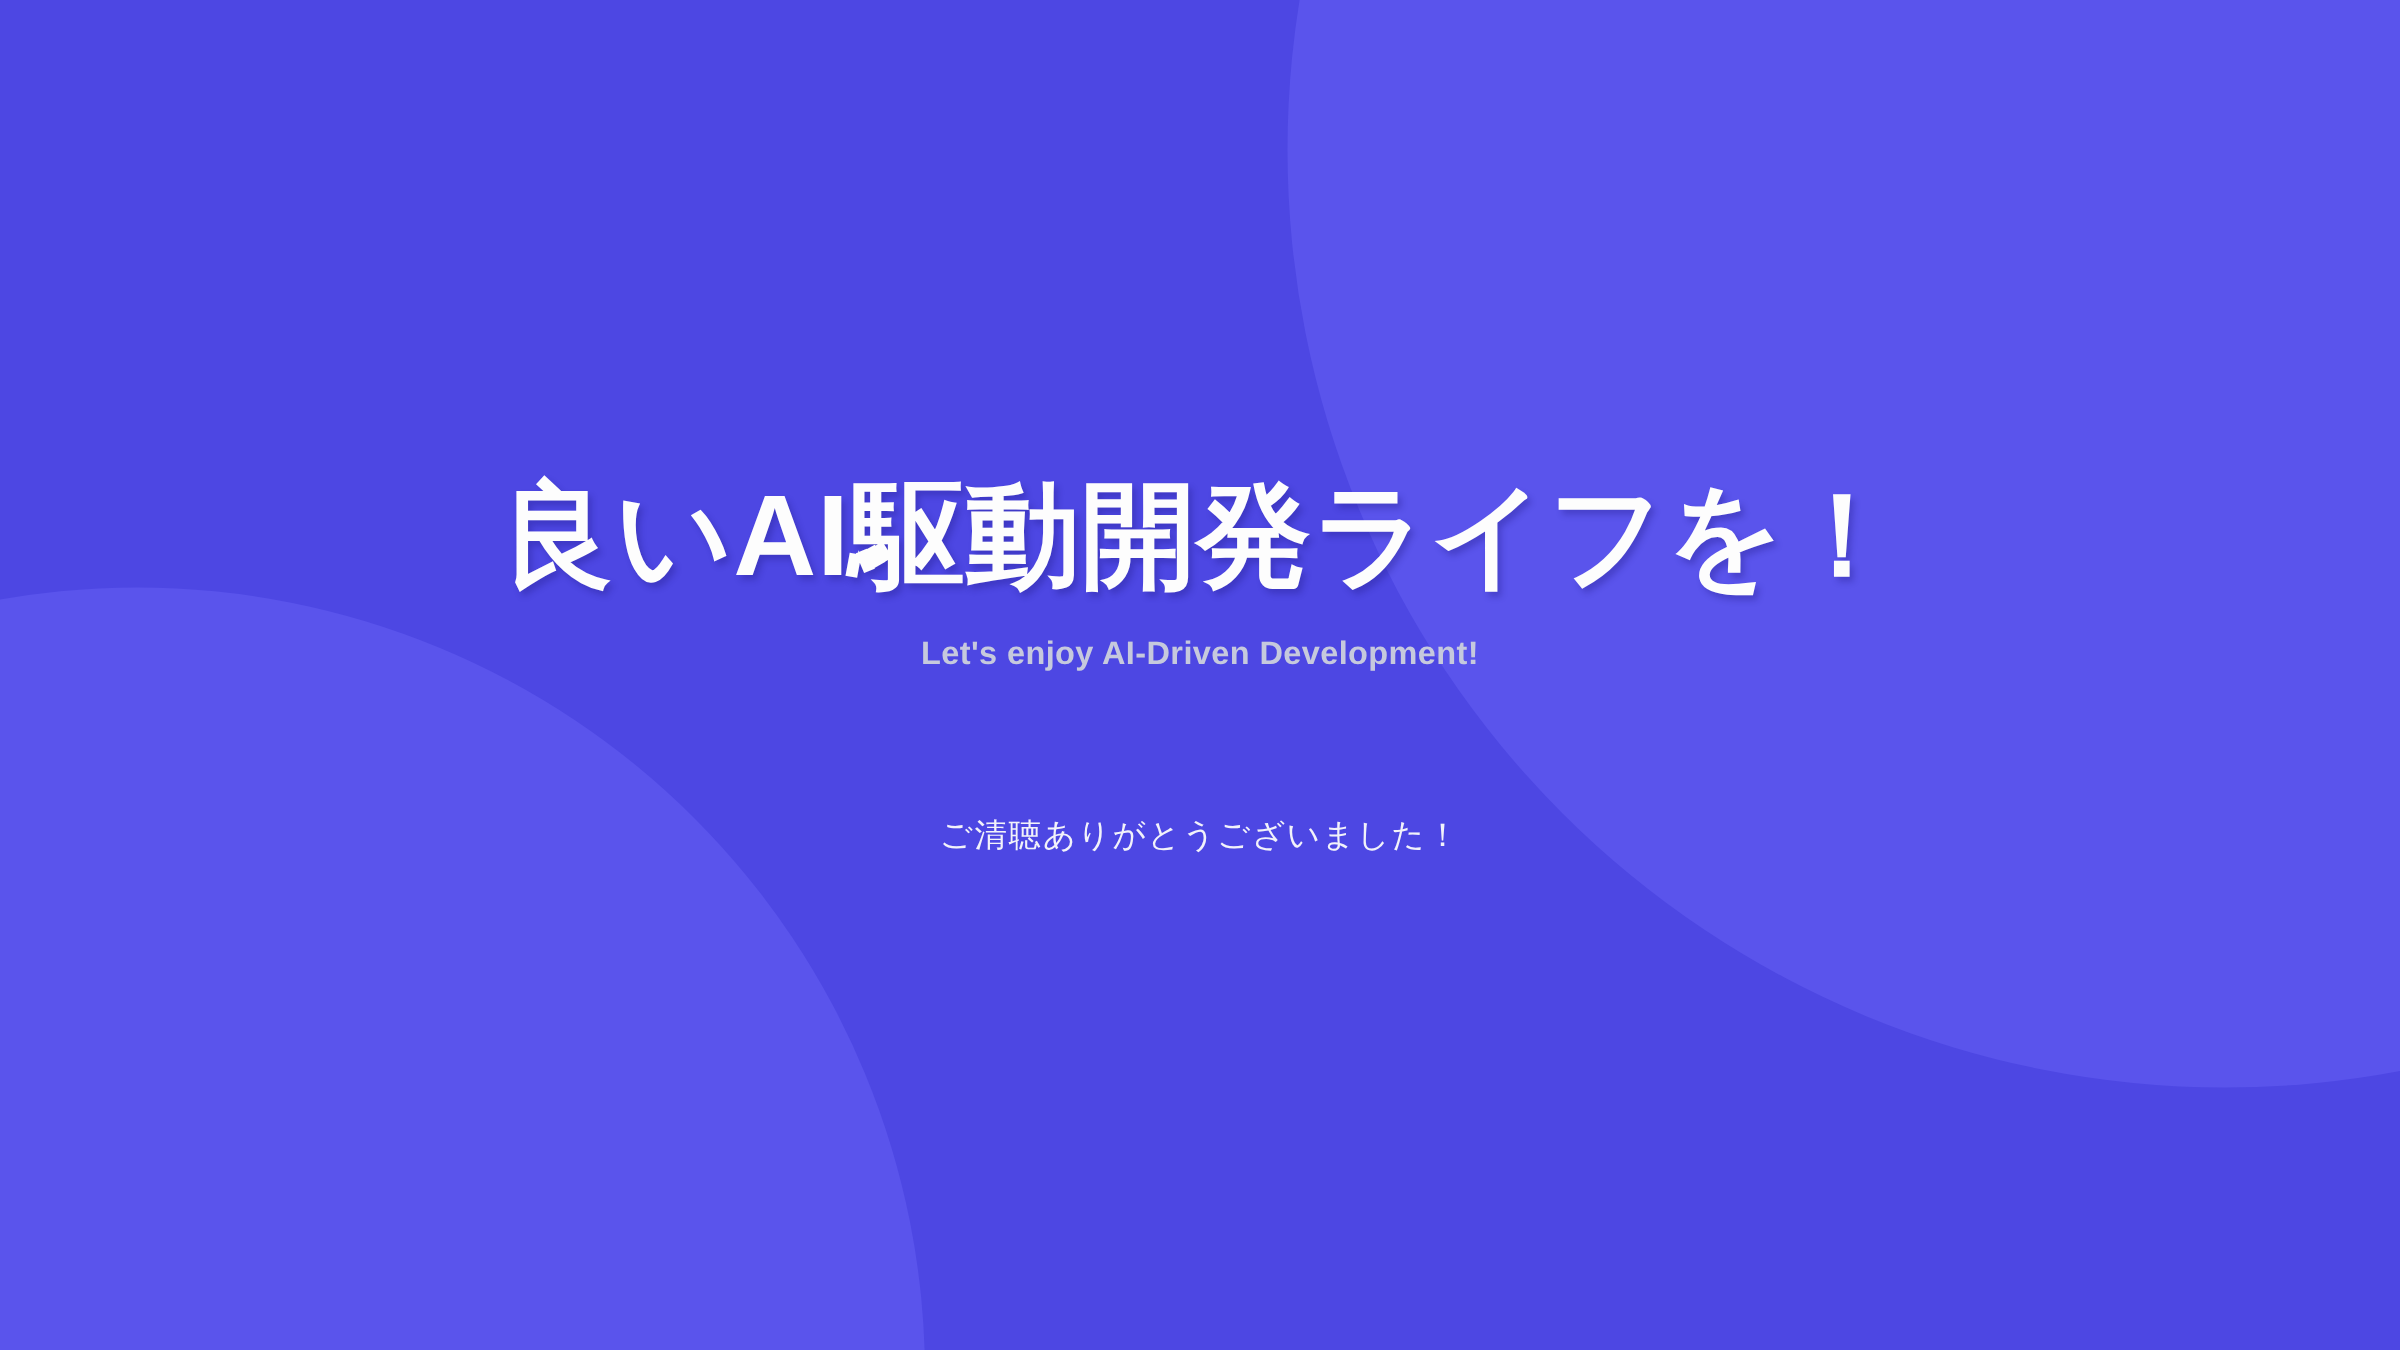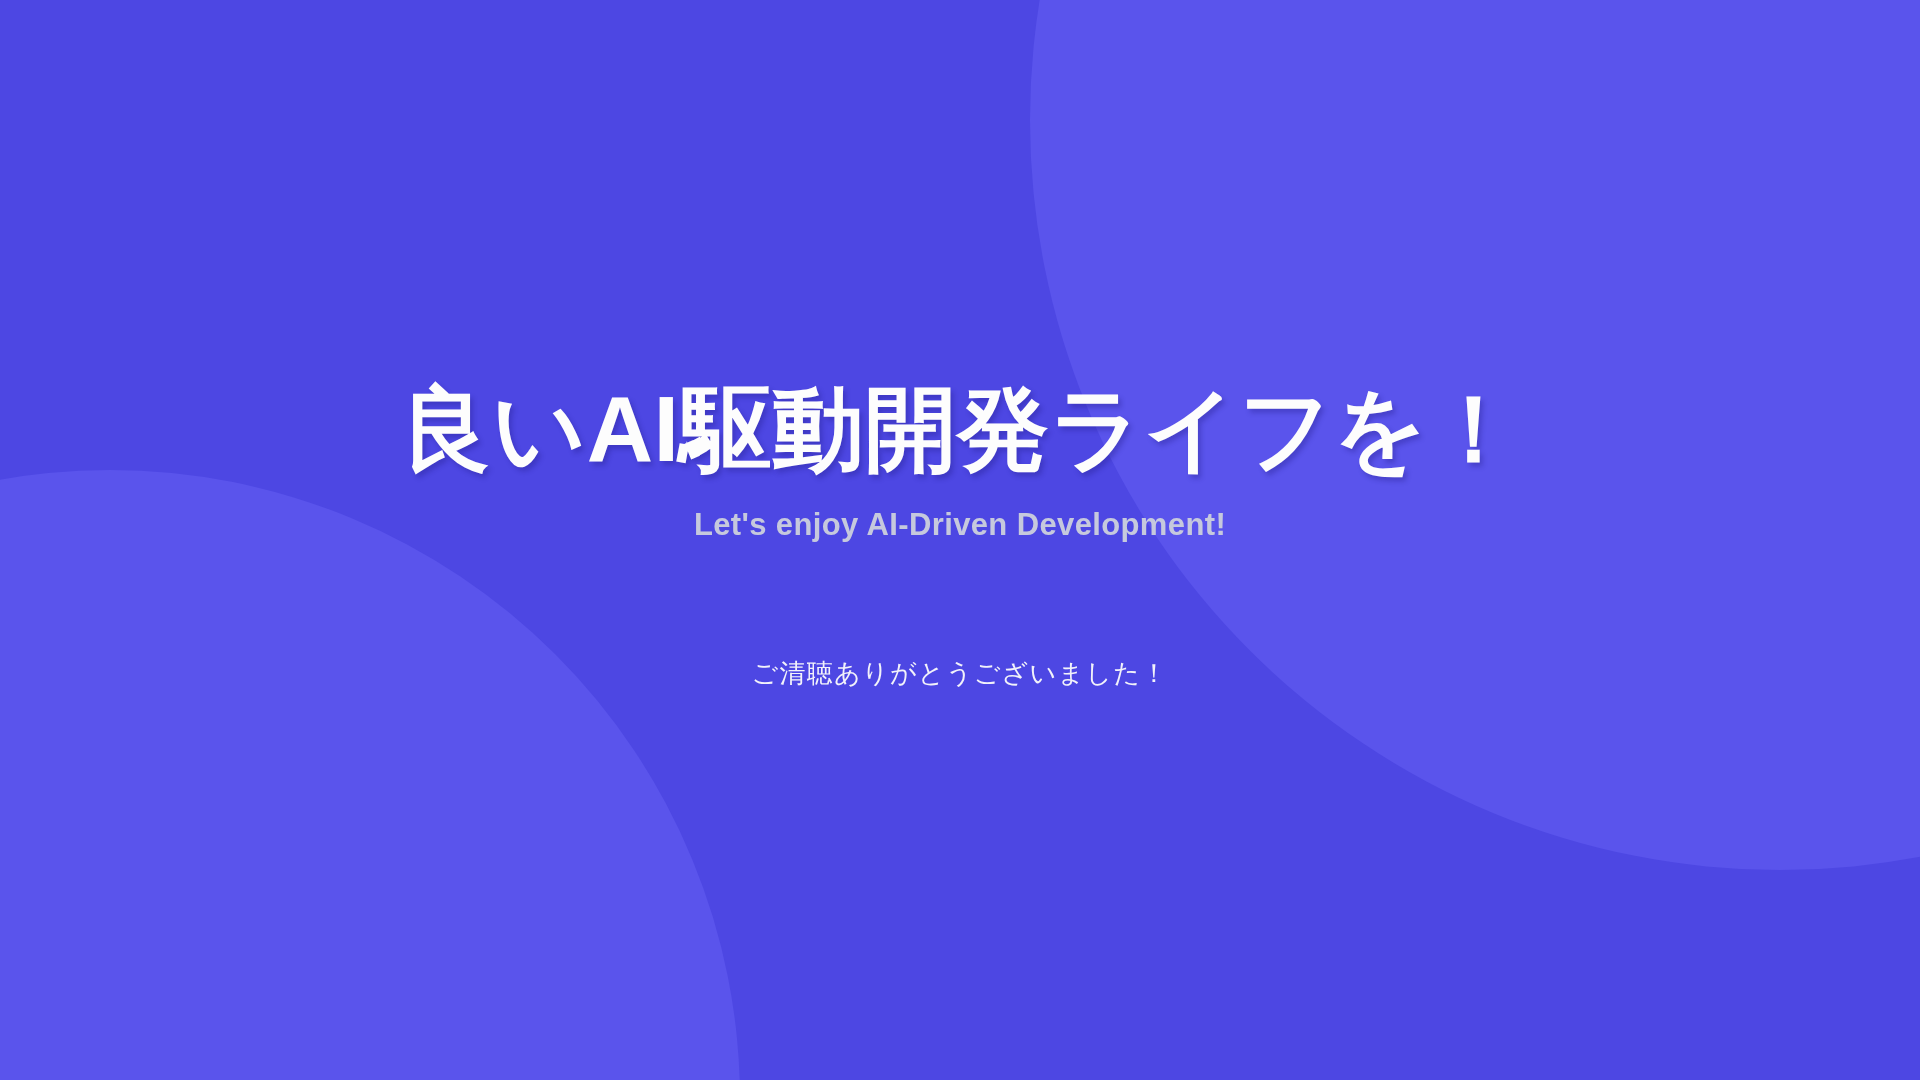--- a/index.html
+++ b/index.html
@@ -67,21 +67,21 @@
     color: #fdfdfd;
     letter-spacing: 0.005em;
     margin: 0;
     text-align: center;
     text-shadow: 3px 4px 5px rgba(30, 24, 130, 0.32);
     white-space: nowrap;
   }
 
   .slide-subtitle {
     margin: 28px 0 0 0;
-    font-size: 31px;
+    font-size: 26px;
     font-weight: 600;
     color: #c6c9dd;
     letter-spacing: 0.012em;
     text-align: center;
     white-space: nowrap;
   }
 
   .slide-footnote {
     margin: 113px 0 0 0;
     font-size: 26px;

